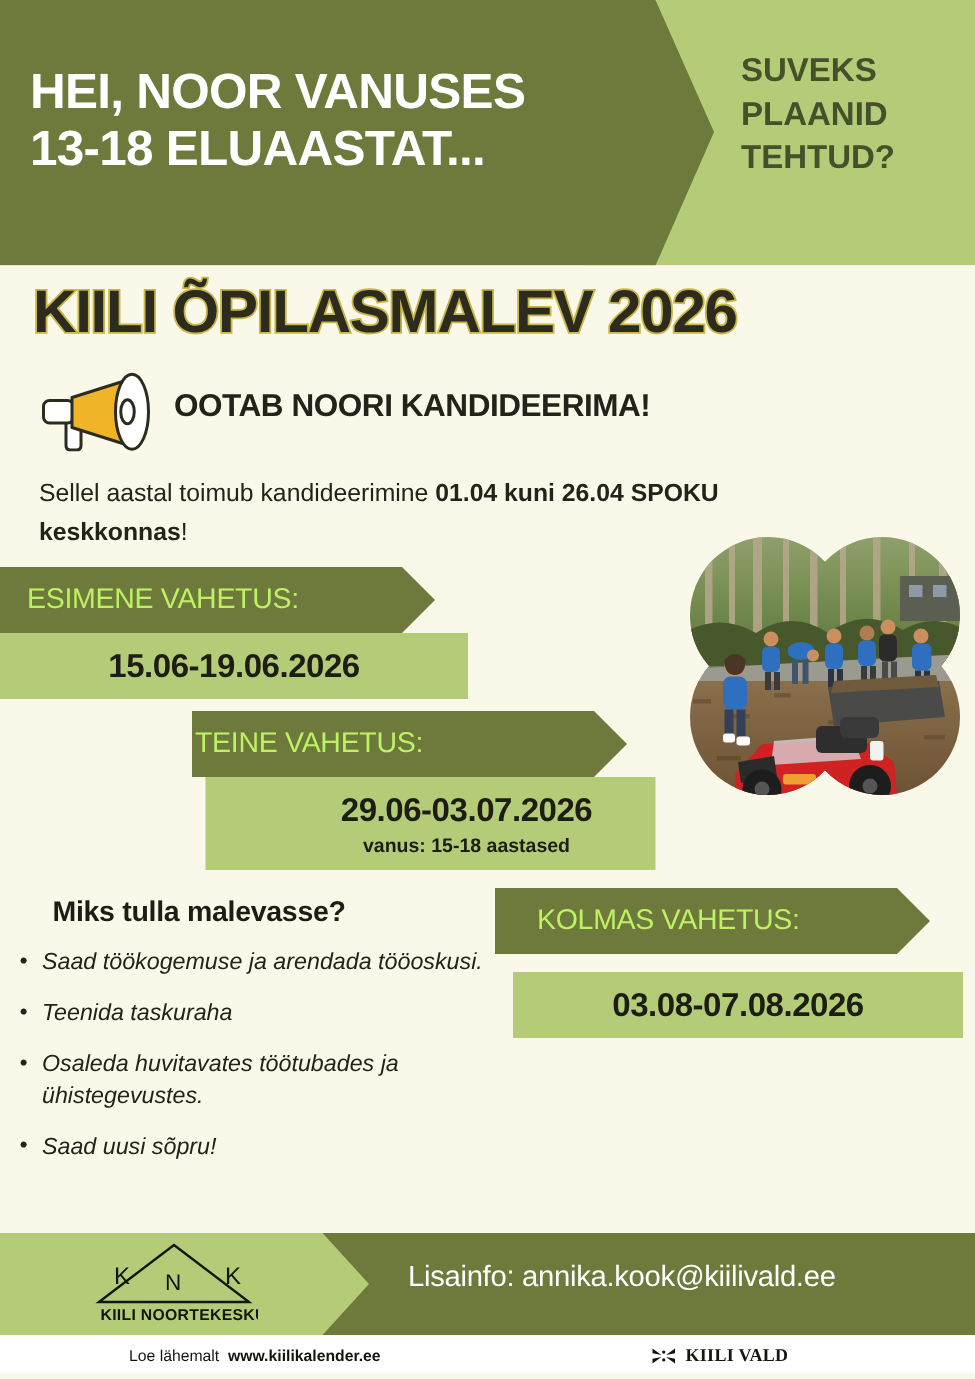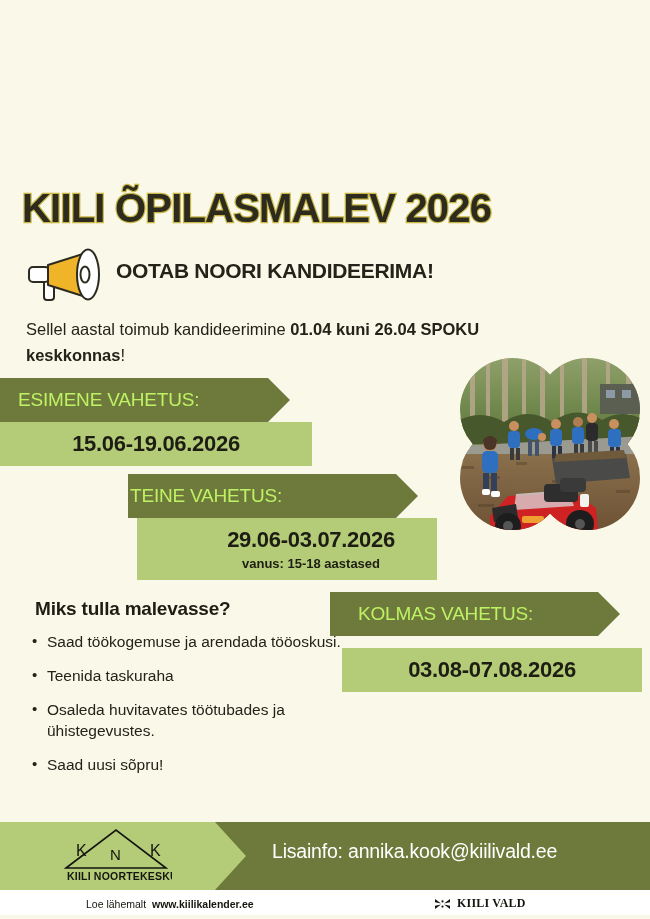--- a/index.html
+++ b/index.html
@@ -145,23 +145,24 @@
 
   
   .why-title {
     position: absolute; left: 35px; top: 598px;
     font-weight: 900;
     font-size: 19px;
     letter-spacing: -0.2px;
     color: #1d1d14;
   }
   .why-list {
-    position: absolute; left: 29px; top: 632px;
+    position: absolute; left: 10px; top: 632px;
     width: 312px;
     list-style: none;
+    font-style: italic;
   }
   .why-list li {
     position: relative;
     padding-left: 18px;
     font-size: 15.5px;
     line-height: 1.35;
     color: #23231a;
     margin-bottom: 13px;
   }
   .why-list li:before {
@@ -231,20 +232,33 @@
     position: absolute; left: 0; top: 915px;
     width: 650px; height: 4px;
     background: #faf8e8;
   }
 </style>
 </head>
 <body>
 
 <div id="poster">
 
+  <div class="header">
+    <div class="header-light"></div>
+    <div class="header-dark"></div>
+    <div class="header-headline">
+      <div>HEI, NOOR VANUSES</div>
+      <div>13-18 ELUAASTAT...</div>
+    </div>
+    <div class="header-kicker">
+      <div>SUVEKS</div>
+      <div>PLAANID</div>
+      <div>TEHTUD?</div>
+    </div>
+  </div>
 
   <div class="title">KIILI ÕPILASMALEV 2026</div>
 
   <div class="megaphone">
     <svg viewBox="0 0 84 54" width="84" height="54">
 
       <path d="M14 24 L14 32 Q14 34 16 34 L20 34 L20 50 Q20 53 23 53 L27 53 Q30 53 30 50 L30 33 L24 24 Z" fill="#ffffff" stroke="#2b2b20" stroke-width="2" stroke-linejoin="round"></path>
 
       <rect x="5" y="20" width="20" height="15" rx="4" fill="#ffffff" stroke="#2b2b20" stroke-width="2"></rect>
 

